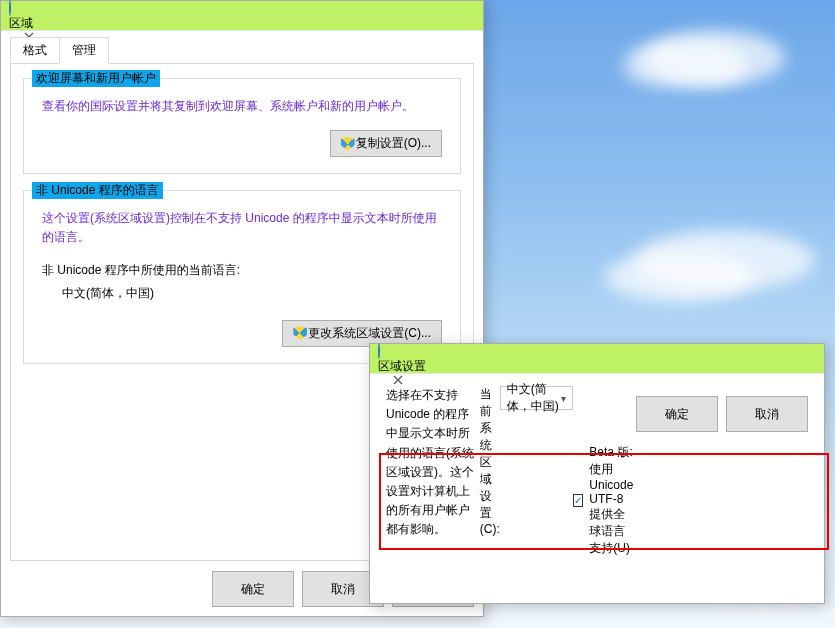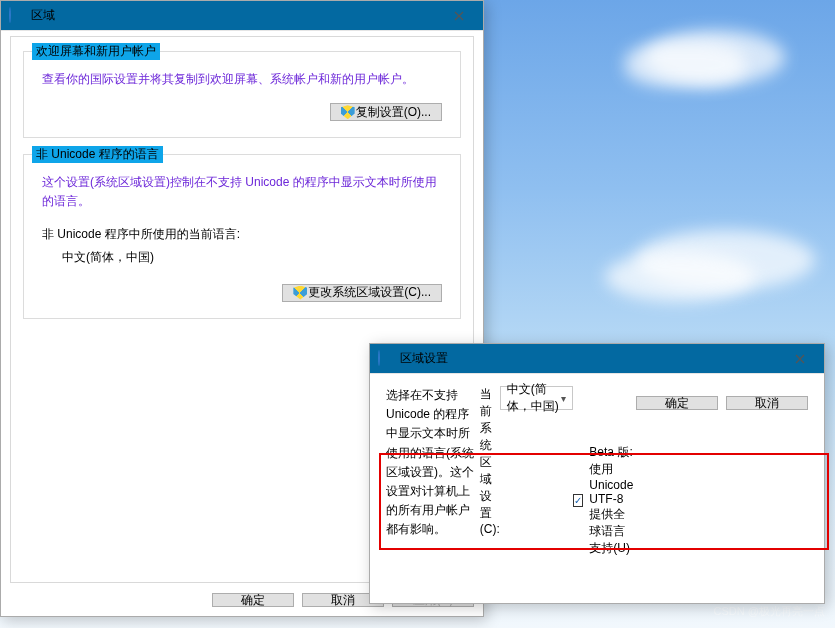--- a/index.html
+++ b/index.html
@@ -26,24 +26,25 @@
       box-shadow: 3px 3px 14px rgba(0,0,0,0.22);
       display: flex;
       flex-direction: column;
     }
     .win-main { top: 0; left: 0; width: 484px; height: 617px; }
     .win-sub  { top: 343px; left: 369px; width: 456px; height: 261px; }
 
     .titlebar {
       height: 30px;
       display: flex;
-      align-items: center;
+      align-items: flex-start;
       padding: 0 4px 0 8px;
-      background: #0369a1;
+      background: #bef264;
       border-bottom: 1px solid #E5E5E5;
+      flex-direction: column;
     }
     .win-icon { width: 16px; height: 16px; margin-right: 6px; position: relative; }
     .globe {
       width: 16px; height: 16px; border-radius: 50%;
       background: radial-gradient(circle at 35% 35%, #BFE3FF 0%, #6FB9EA 40%, #2C78C8 90%);
       border: 1px solid #2C78C8;
     }
     .title { flex: 1; color: #000; }
     .close-btn {
       width: 40px; height: 28px;
@@ -81,42 +82,42 @@
     .group-title {
       position: absolute; top: -9px; left: 8px;
       background: #0ea5e9; padding: 0 4px;
     }
     .desc { color: #6d28d9; line-height: 1.6; margin: 4px 6px 14px; }
     .sub-label { margin: 14px 6px 6px; }
     .sub-value { margin: 2px 6px 0 26px; }
 
     .btn-row { display: flex; justify-content: flex-end; padding-right: 6px; }
     .win-btn {
-      min-width: 110px; height: 18px;
+      min-width: 110px; height: 27px;
       border: 1px solid #ADADAD;
       background: #E1E1E1;
       display: inline-flex; align-items: center; justify-content: center;
       padding: 0 10px; gap: 1px;
     }
 
     .shield {
       width: 14px; height: 14px; display: inline-block; position: relative;
     }
     .shield::before {
       content: ''; position: absolute; inset: 0;
       background: conic-gradient(from 45deg, #3B9DD8 0 25%, #FDD835 0 50%, #3B9DD8 0 75%, #FDD835 0 100%);
       clip-path: polygon(50% 0%, 100% 15%, 100% 60%, 50% 100%, 0% 60%, 0% 15%);
     }
 
     .bottom-btns {
       display: flex; justify-content: flex-end; gap: 8px;
       padding: 10px 0 0;
     }
     .std-btn {
-      width: 82px; height: 14px;
+      width: 82px; height: 36px;
       border: 1px solid #ADADAD;
       background: #E1E1E1;
       display: inline-flex; align-items: center; justify-content: center;
     }
     .std-btn.disabled { color: #ABABAB; }
 
     .sub-body { padding: 12px 16px 10px; flex: 1; display: flex; flex-direction: row; }
     .sub-desc { line-height: 1.6; margin-bottom: 18px; }
     .field-label { margin-bottom: 4px; }
     .combobox {
@@ -153,20 +154,24 @@
   <div class="titlebar">
     <span class="win-icon"><span class="globe"></span></span>
     <span class="title">区域</span>
     <div class="close-btn">
       <svg width="10" height="10" viewBox="0 0 10 10">
           <path d="M1 1 L9 9 M9 1 L1 9" stroke="currentColor" stroke-width="1.2"></path>
         </svg>
     </div>
   </div>
   <div class="client">
+    <div class="tabs">
+      <div class="tab inactive">格式</div>
+      <div class="tab active">管理</div>
+    </div>
     <div class="tab-page">
 
       <div class="group">
         <div class="group-title">欢迎屏幕和新用户帐户</div>
         <div class="desc">查看你的国际设置并将其复制到欢迎屏幕、系统帐户和新的用户帐户。</div>
         <div class="btn-row">
           <div class="win-btn">
             <span class="shield"></span>
             <span>复制设置(O)...</span>
           </div>

